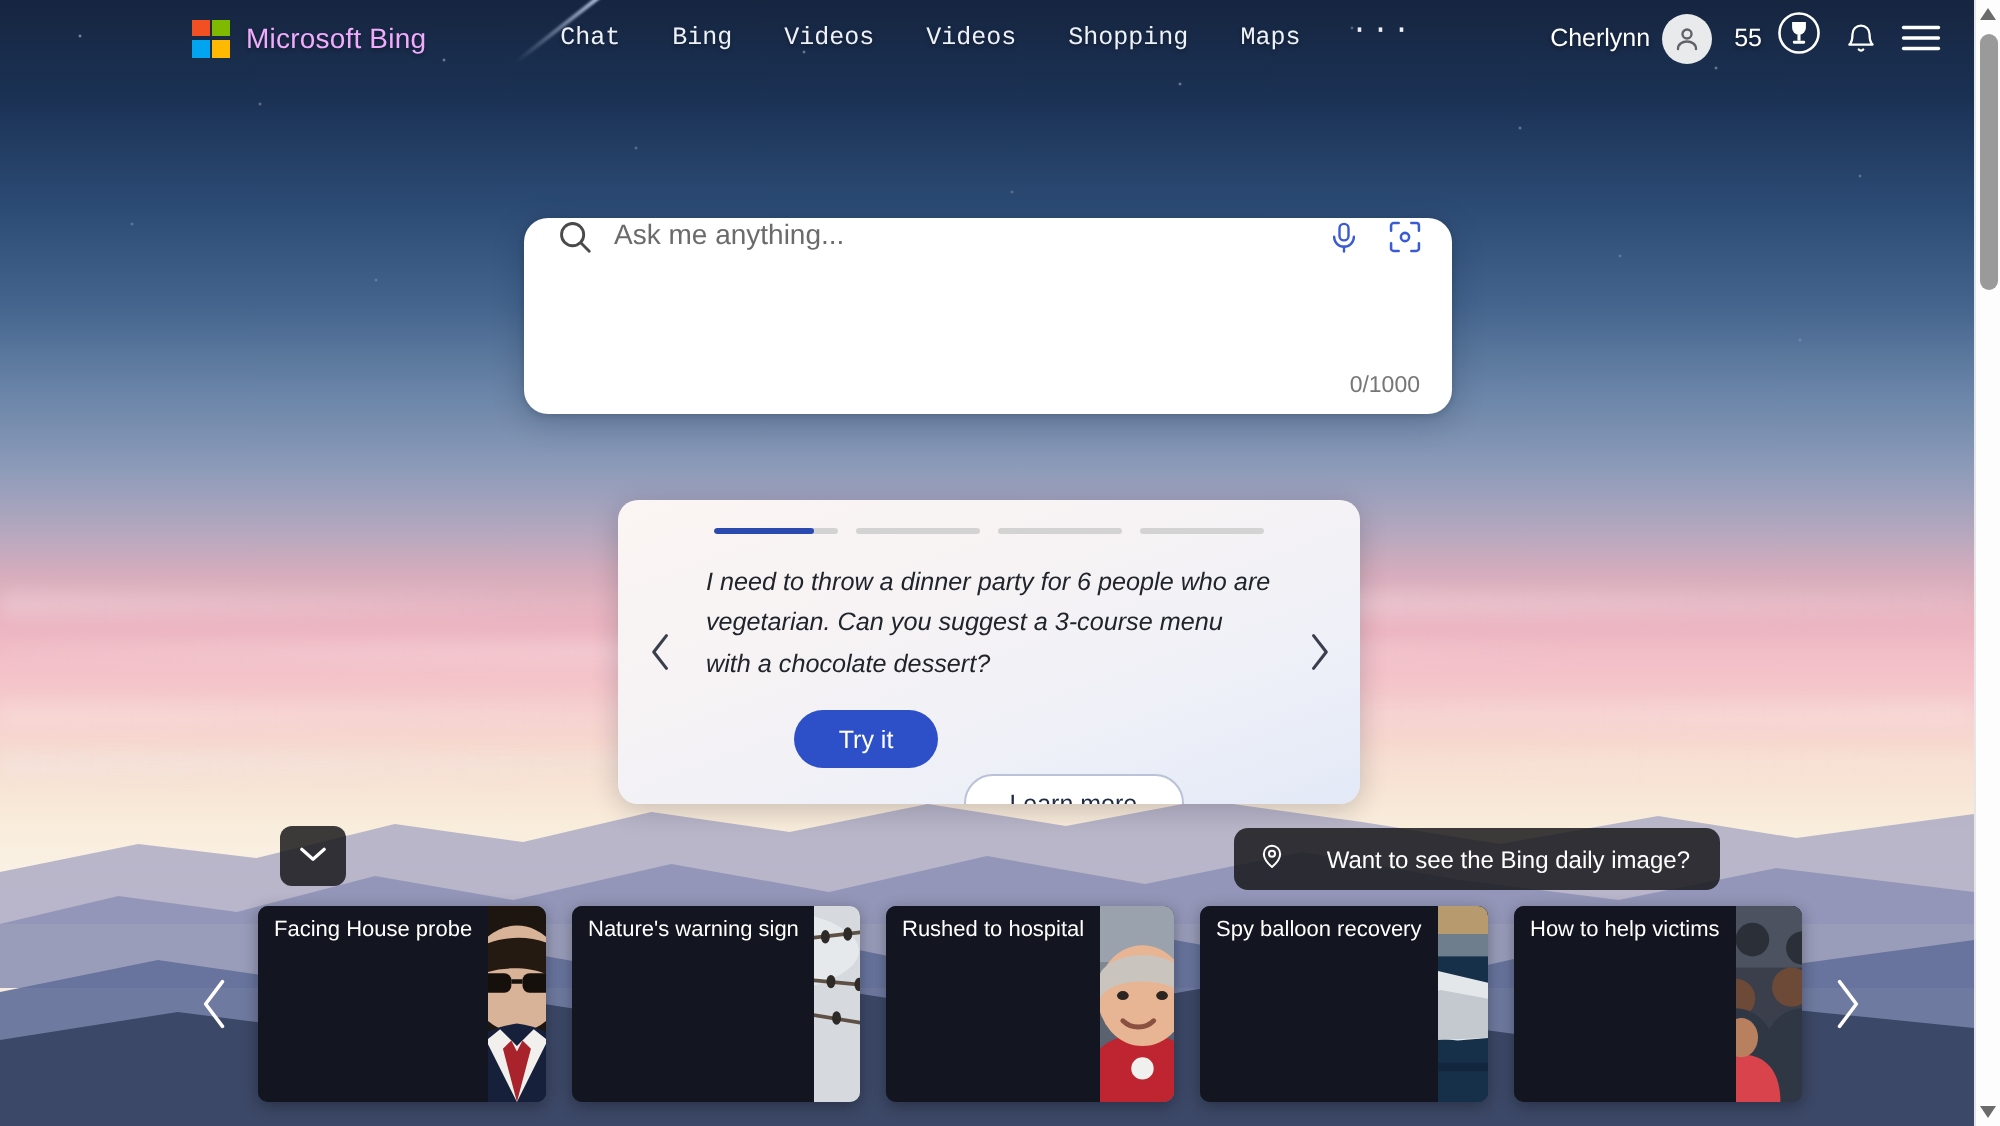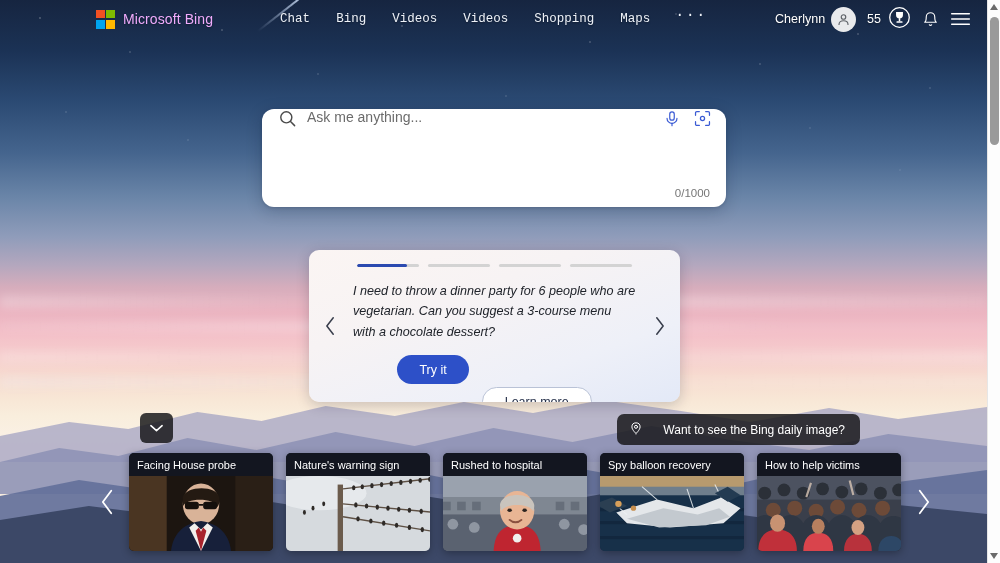--- a/index.html
+++ b/index.html
@@ -351,21 +351,20 @@
   }
   .news-card {
     width: 144px;
     height: 98px;
     border-radius: 5px;
     overflow: hidden;
     background: #1d2433;
     box-shadow: 0 2px 8px rgba(0,0,0,.32);
     cursor: pointer;
     display: flex;
-    flex-direction: column;
   }
   .news-title {
     color: #fff;
     font-size: 11px;
     padding: 6px 8px 5px 8px;
     background: rgba(18,22,30,.92);
     white-space: nowrap;
     overflow: hidden;
     text-overflow: ellipsis;
     flex: 0 0 auto;

